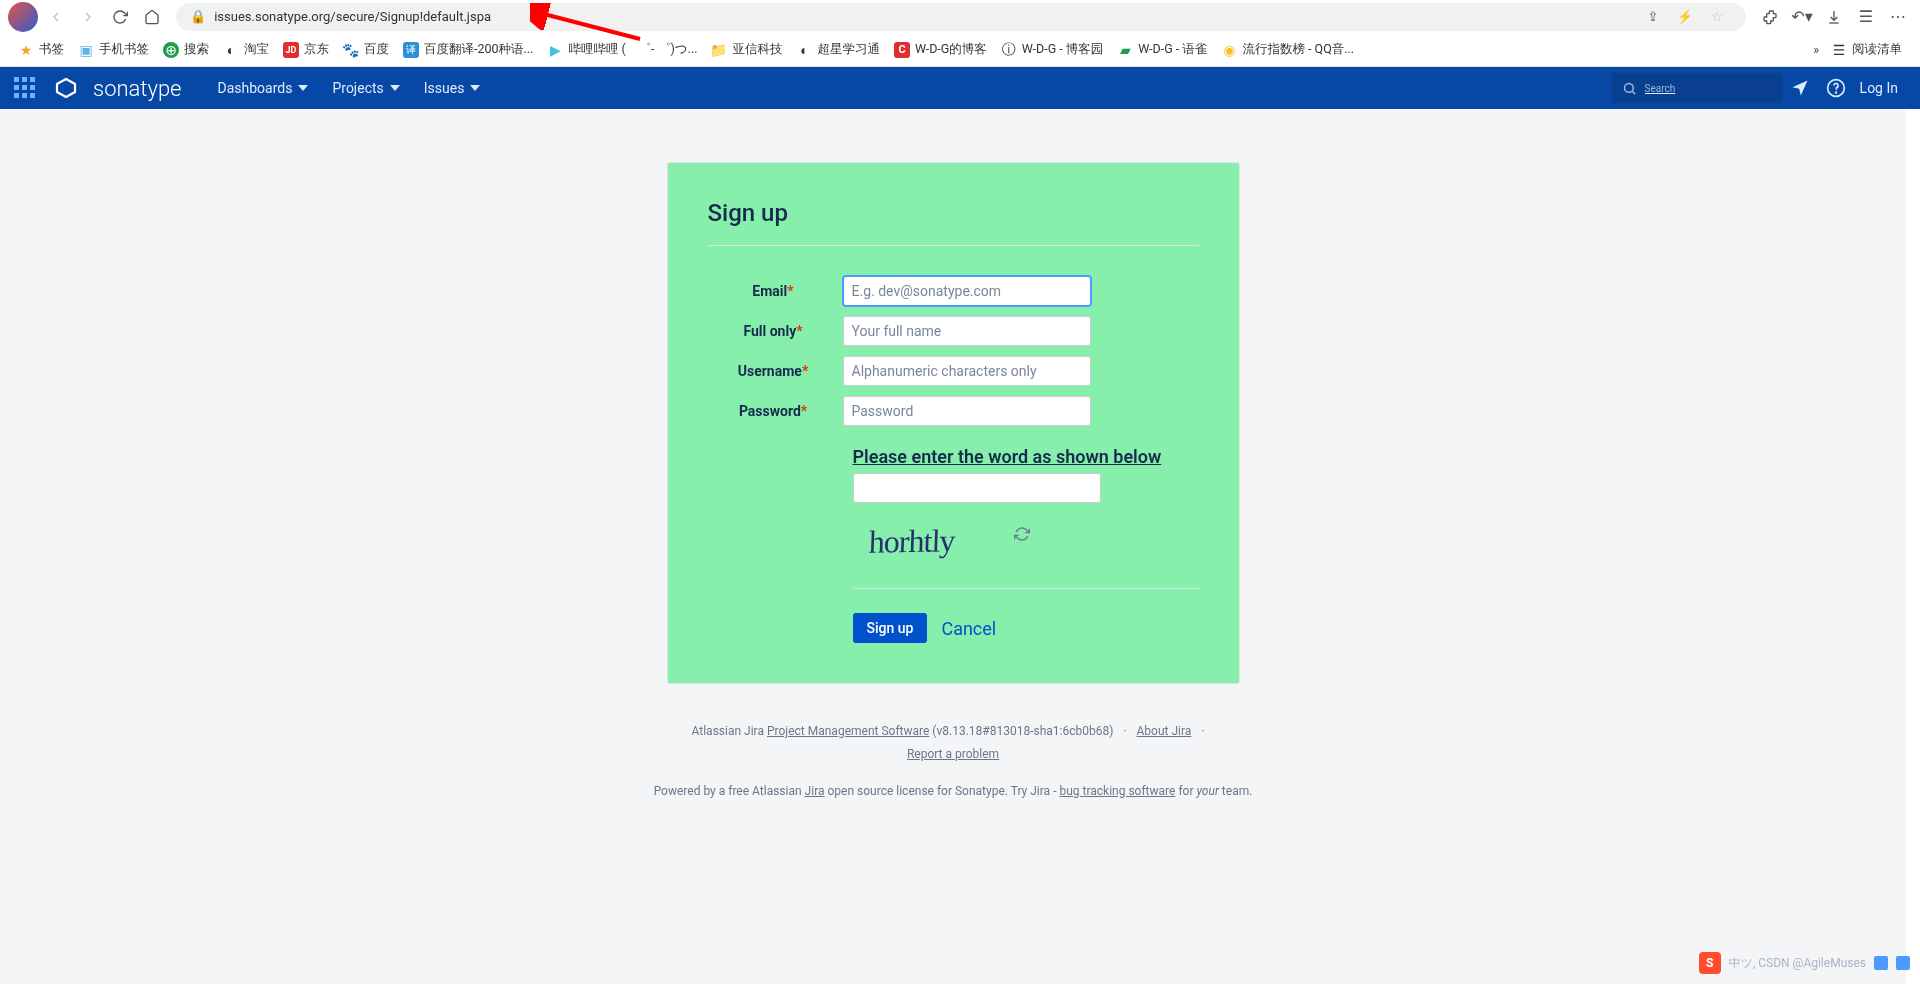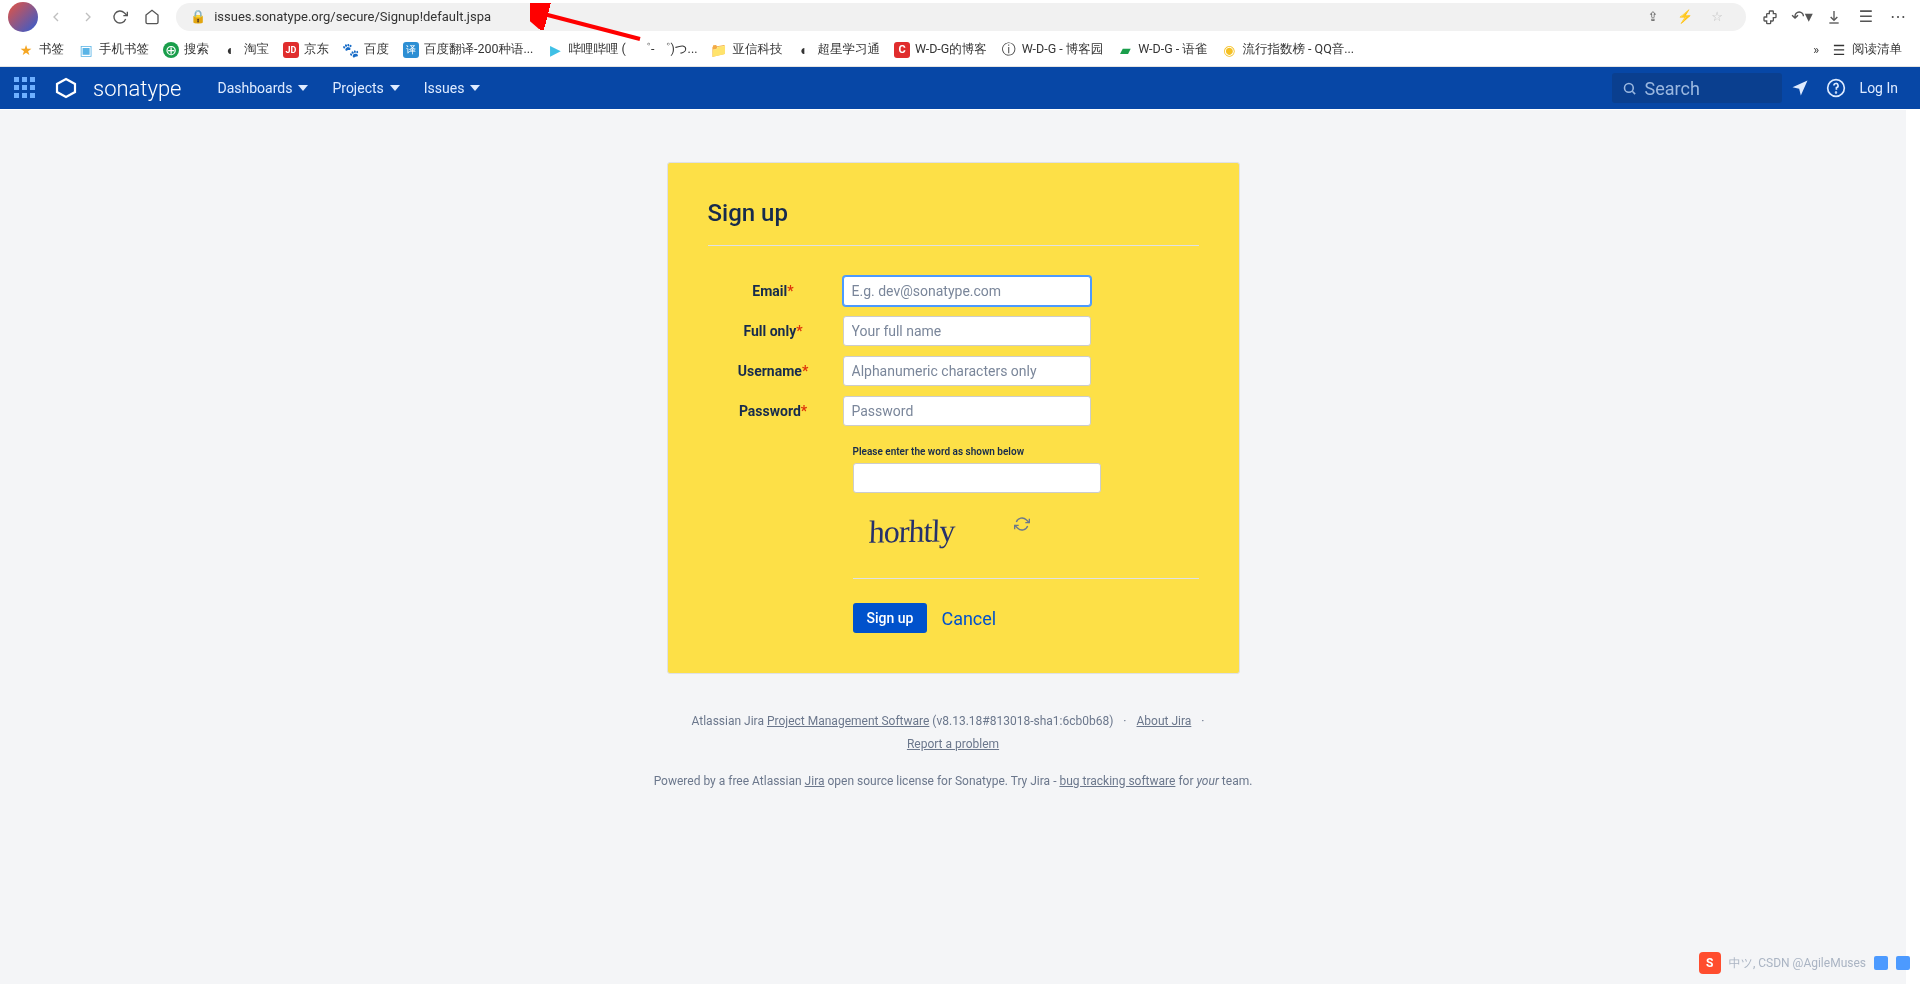--- a/index.html
+++ b/index.html
@@ -31,38 +31,38 @@
 .jira-nav { height:42px; background:#0747a6; display:flex; align-items:center; padding:0 14px; color:#deebff; position:relative; }
 .apps-ic { width:22px; height:22px; margin-right:18px; display:grid; grid-template-columns:repeat(3,5px); grid-template-rows:repeat(3,5px); gap:3px; cursor:pointer; }
 .apps-ic div{ background:#6eb0ff; }
 .logo { display:flex; align-items:center; gap:15px; font-size:22px; font-weight:300; color:#fff; margin-right:36px; cursor:pointer; }
 .logo svg{ width:24px; height:24px; }
 .nav-items{ display:flex; gap:24px; }
 .nav-item{ display:flex; align-items:center; gap:6px; color:#deebff; font-size:14px; cursor:pointer; }
 .nav-item svg{width:10px;height:10px;}
 .nav-spacer{flex:1;}
 .search-box{ width:170px; height:30px; background:#0a3f8f; border-radius:3px; display:flex; align-items:center; padding:0 10px; gap:8px; color:#9bb8e0; }
-.search-box input{ background:transparent; border:none; outline:none; color:#deebff; font-size:18px; width:110px; }
+.search-box input{ background:transparent; border:none; outline:none; color:#deebff; font-size:10px; width:110px;text-decoration:underline; }
 .search-box input::placeholder{color:#9bb8e0;}
 .navr-ic{ width:36px; display:flex; justify-content:center; color:#deebff; cursor:pointer; }
 .navr-ic svg{width:20px;height:20px;}
 .login-link{ color:#deebff; font-size:14px; margin-left:6px; margin-right:8px; cursor:pointer; }
 
 
 .page-body{ position:absolute; top:110px; left:0; right:14px; bottom:0; background:#f4f5f7; overflow-y:scroll; }
-.card{ width:573px; background:#fde047; margin:52px auto 0; border:1px solid #dfe1e6; border-radius:3px; padding:36px 40px 40px; }
+.card{ width:573px; background:#86efac; margin:52px auto 0; border:1px solid #dfe1e6; border-radius:3px; padding:36px 40px 40px; }
 .card h1{ font-size:24px; font-weight:500; color:#172b4d; padding-bottom:18px; border-bottom:1px solid #dfe1e6; margin-bottom:30px; }
 .field-row{ display:flex; align-items:center; margin-bottom:10px; }
 .field-row label{ width:135px; text-align:center; padding-right:4px; font-size:14px; color:#172b4d; font-weight:700; }
 .req{ color:#de350b; }
 .field-row input{ width:248px; height:30px; border:1px solid #ccc; border-radius:3px; padding:0 8px; font-size:14px; color:#172b4d; }
 .field-row input::placeholder{color:#7a869a;}
 .field-row input.focused{ border-color:#4c9aff; box-shadow:0 0 0 1px #4c9aff; }
 .captcha-area{ margin-left:145px; margin-top:20px; }
-.captcha-area .lbl{ font-size:10px; font-weight:600; color:#172b4d; margin-bottom:6px; }
+.captcha-area .lbl{ font-size:18px; font-weight:600; color:#172b4d; margin-bottom:6px;text-decoration:underline; }
 .captcha-area input{ width:248px; height:30px; border:1px solid #ccc; border-radius:3px; padding:0 8px; }
 .captcha-img-row{ display:flex; align-items:center; gap:60px; margin-top:8px; }
 .refresh-ic{ color:#6b778c; cursor:pointer; }
 .captcha-img{ font-family:cursive; font-size:32px; color:#26316b; transform:skewX(-3deg) rotate(-1deg); letter-spacing:-1px; display:inline-block; margin-top:12px; margin-left:16px;}
 .actions{ margin-top:28px; padding-top:24px; border-top:1px solid #dfe1e6; margin-left:145px; display:flex; align-items:center; gap:14px; }
 .btn-primary{ background:#0052cc; color:#fff; border:none; border-radius:3px; padding:7px 14px; font-size:14px; font-weight:500; cursor:pointer; }
 .btn-link{ color:#0052cc; font-size:18px; cursor:pointer; }
 
 
 .footer{ text-align:center; font-size:12px; color:#6b778c; margin-top:36px; padding-bottom:30px; line-height:1.9; }

